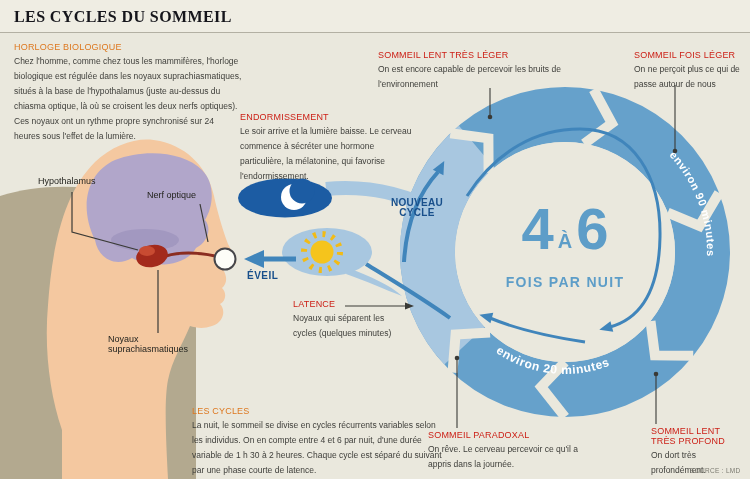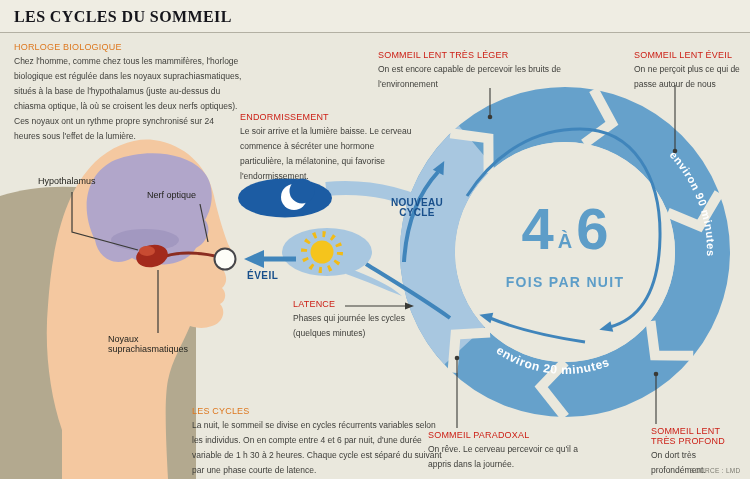--- a/index.html
+++ b/index.html
@@ -129,27 +129,27 @@
     <div class="hd red">ENDORMISSEMENT</div>
     <div class="bd">Le soir arrive et la lumière baisse. Le cerveau commence à sécréter une hormone particulière, la mélatonine, qui favorise l'endormissement.</div>
   </div>
 
   <div class="abs" style="left:378px;top:50px;width:195px">
     <div class="hd red">SOMMEIL LENT TRÈS LÉGER</div>
     <div class="bd">On est encore capable de percevoir les bruits de l'environnement</div>
   </div>
 
   <div class="abs" style="left:634px;top:50px;width:114px">
-    <div class="hd red">SOMMEIL LENT ÉVEIL</div>
+    <div class="hd red">SOMMEIL FOIS LÉGER</div>
     <div class="bd">On ne perçoit plus ce qui de passe autour de nous</div>
   </div>
 
   <div class="abs" style="left:293px;top:299px;width:112px">
     <div class="hd red">LATENCE</div>
-    <div class="bd">Phases qui journée les cycles (quelques minutes)</div>
+    <div class="bd">Noyaux qui séparent les cycles (quelques minutes)</div>
   </div>
 
   <div class="abs" style="left:192px;top:406px;width:250px">
     <div class="hd orange">LES CYCLES</div>
     <div class="bd">La nuit, le sommeil se divise en cycles récurrents variables selon les individus. On en compte entre 4 et 6 par nuit, d'une durée variable de 1 h 30 à 2 heures. Chaque cycle est séparé du suivant par une phase courte de latence.</div>
   </div>
 
   <div class="abs" style="left:428px;top:430px;width:155px">
     <div class="hd red">SOMMEIL PARADOXAL</div>
     <div class="bd">On rêve. Le cerveau percevoir ce qu'il a appris dans la journée.</div>

